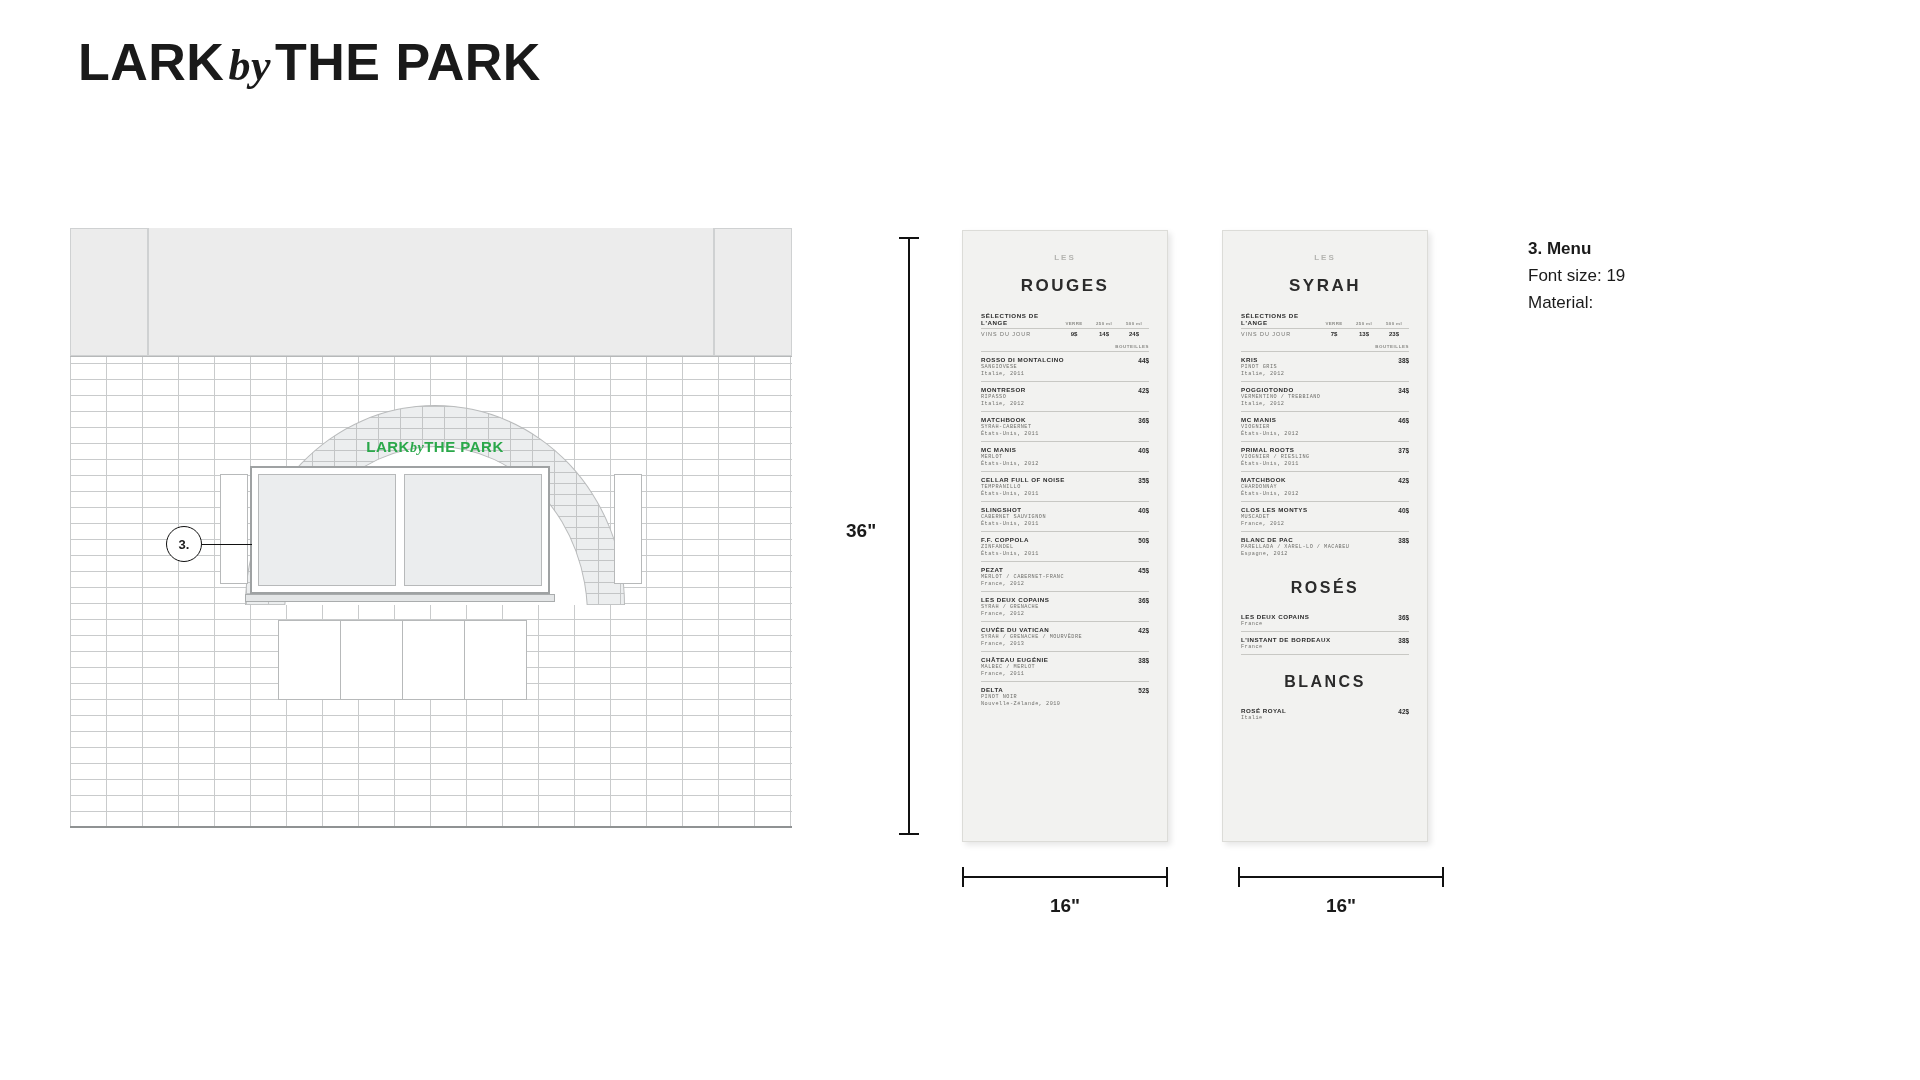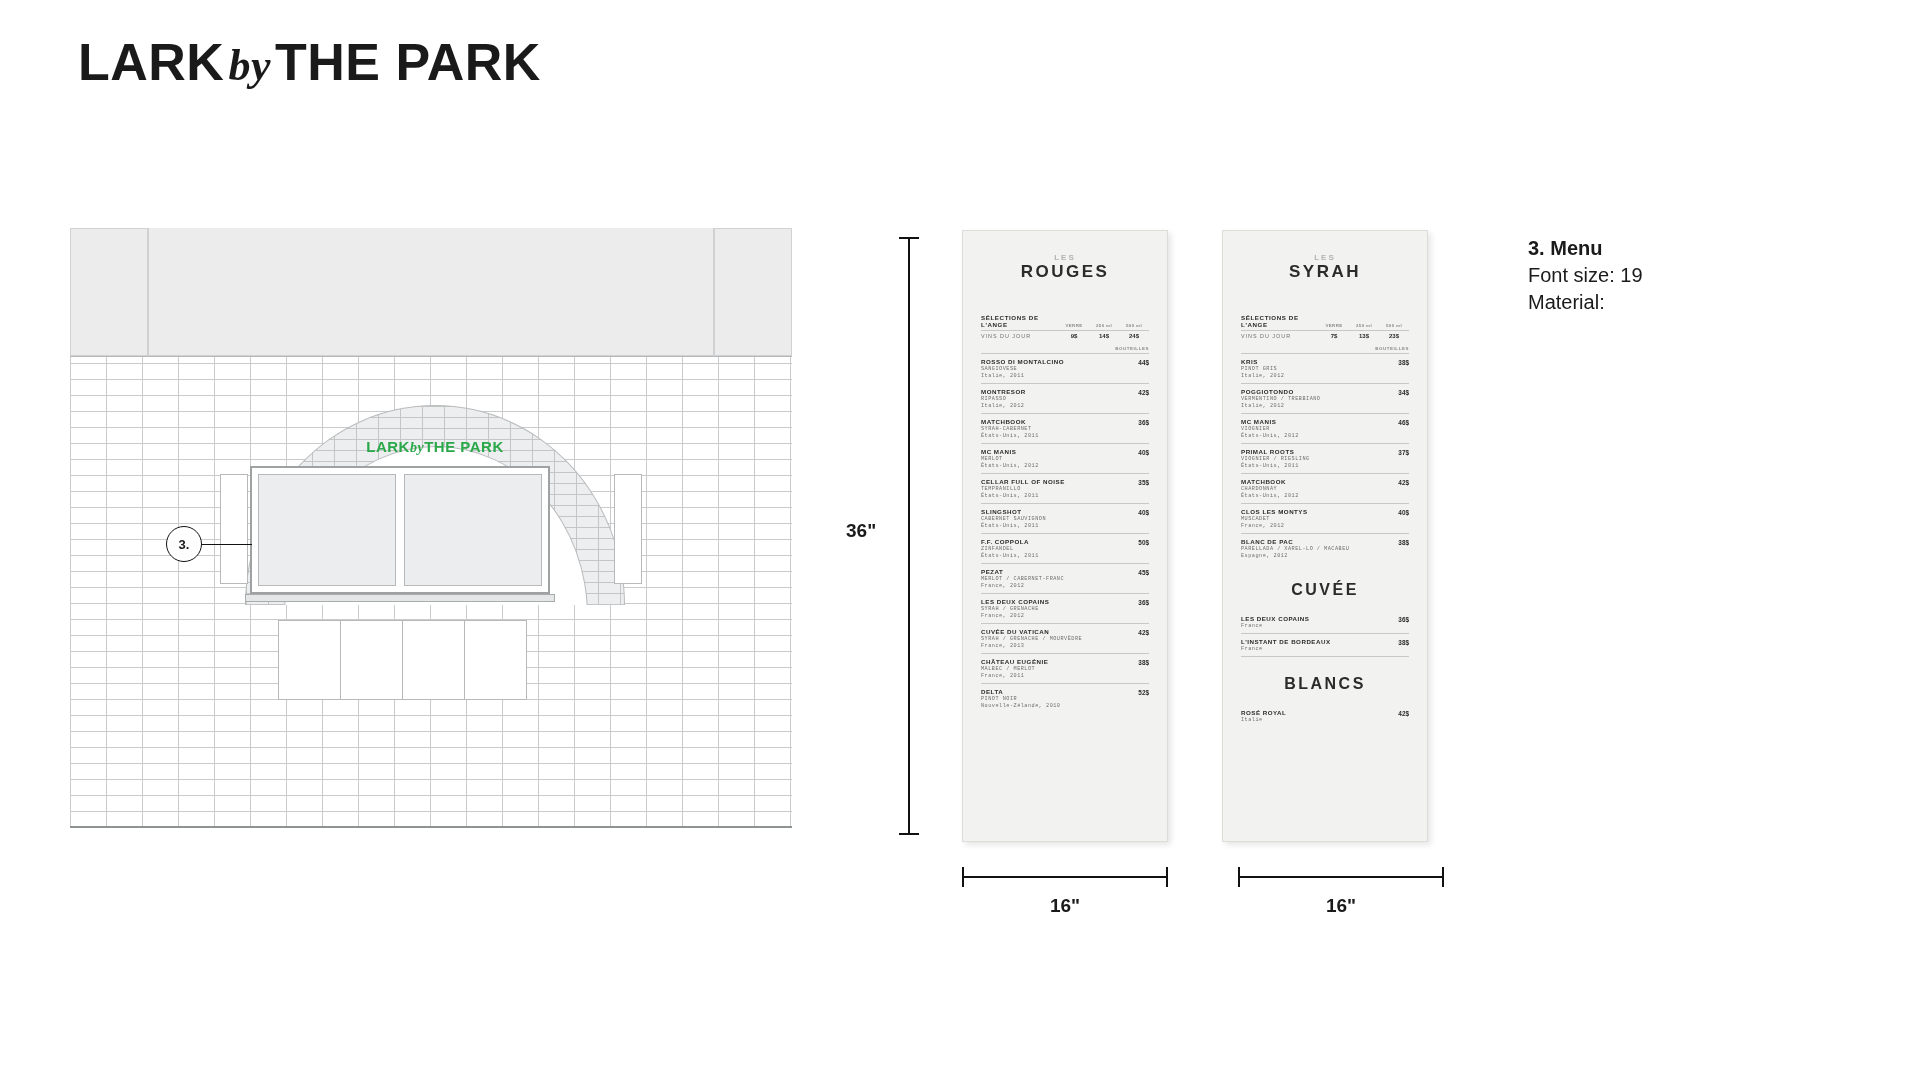--- a/index.html
+++ b/index.html
@@ -189,29 +189,29 @@
   }
   .menu.rouges { left: 962px; }
   .menu.blancs { left: 1222px; }
 
   .menu-eyebrow {
     text-align: center;
     font-size: 8px;
     letter-spacing: 2px;
     color: #b4b4b0;
     font-weight: 700;
-    margin-bottom: 0;
+    margin-bottom: 14px;
   }
   .menu-title {
     text-align: center;
     font-size: 17px;
     letter-spacing: 2.5px;
     font-weight: 700;
     color: #2b2b2b;
-    margin-bottom: 32px;
+    margin-bottom: 16px;
   }
   .menu-title.sub {
     margin-top: 18px;
     margin-bottom: 12px;
     font-size: 16px;
   }
 
   .glass-header {
     display: flex; align-items: flex-end;
     border-bottom: 1px solid #c8c8c4;
@@ -280,21 +280,21 @@
     position: absolute; top: 895px; width: 206px; text-align: center;
     font-size: 19px; font-weight: 700;
   }
   .dim-h-label.one { left: 962px; }
   .dim-h-label.two { left: 1238px; }
 
   
   .spec {
     position: absolute;
     left: 1528px; top: 235px;
-    font-size: 20px;
+    font-size: 17px;
     line-height: 27px;
   }
   .spec .spec-title { font-weight: 700; }
 </style>
 </head>
 <body>
 
 <div class="page">
 
   <div class="title">
@@ -539,21 +539,21 @@
         <div class="wine-row">
           <div class="wine-main">
             <div class="wine-name">BLANC DE PAC</div>
             <div class="wine-grape">PARELLADA / XAREL-LO / MACABEU</div>
             <div class="wine-origin">Espagne, 2012</div>
           </div>
           <div class="wine-price">38$</div>
         </div>
       </div>
     <div id="sections-blancs">
-        <div class="menu-title sub">CUVÉE</div>
+        <div class="menu-title sub">ROSÉS</div>
         <div class="wine-row">
           <div class="wine-main">
             <div class="wine-name">LES DEUX COPAINS</div>
             <div class="wine-grape">France</div>
           </div>
           <div class="wine-price">36$</div>
         </div>
         <div class="wine-row">
           <div class="wine-main">
             <div class="wine-name">L'INSTANT DE BORDEAUX</div>

